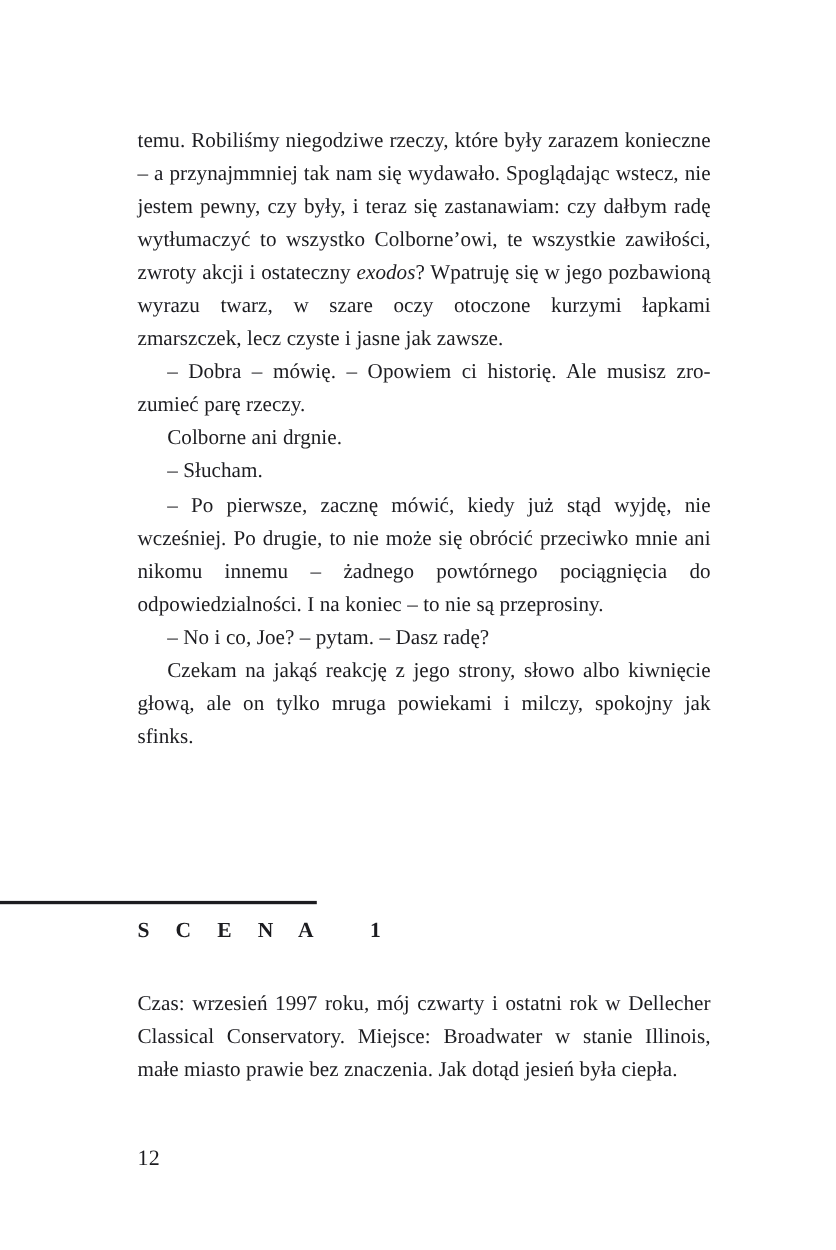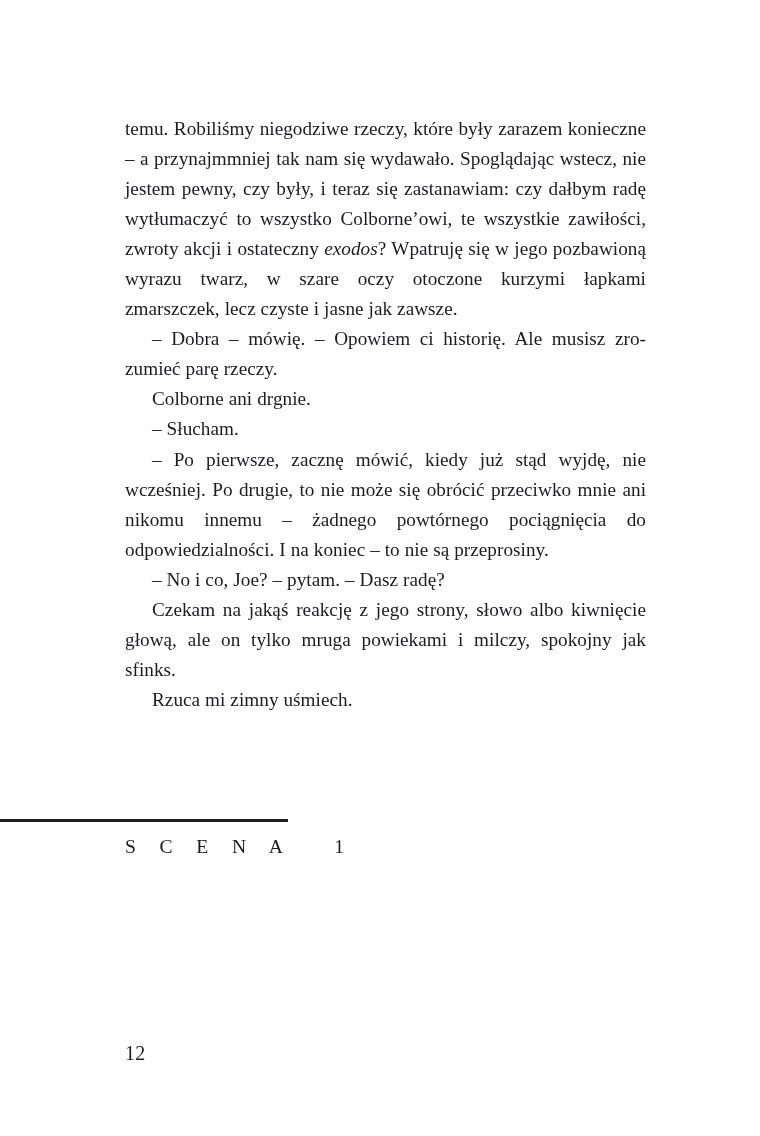--- a/index.html
+++ b/index.html
@@ -72,21 +72,21 @@
     background: #1c1c20;
   }
 
   .scene-heading {
     position: absolute;
     left: 125px;
     top: 26px;
     margin: 0;
     font-size: 19.6px;
     line-height: 30px;
-    font-weight: normal;
+    font-weight: bold;
     letter-spacing: 9.4px;
     color: #1c1c20;
     white-space: pre;
   }
 
   
   .closing-column {
     position: absolute;
     left: 125px;
     top: 898px;
@@ -110,24 +110,26 @@
 <div class="page">
 
   <div class="text-column">
     <p class="para first">temu. Robiliśmy niegodziwe rzeczy, które były zarazem ko­nieczne – a przynajmmniej tak nam się wydawało. Spoglą­dając wstecz, nie jestem pewny, czy były, i teraz się zastanawiam: czy dałbym radę wytłumaczyć to wszystko Colborne’owi, te wszystkie zawiłości, zwroty akcji i ostateczny <em>exodos</em>? Wpa­truję się w jego pozbawioną wyrazu twarz, w szare oczy otoczone kurzymi łapkami zmarszczek, lecz czyste i jasne jak zawsze.</p>
     <p class="para indented">– Dobra – mówię. – Opowiem ci historię. Ale musisz zro­zumieć parę rzeczy.</p>
     <p class="para indented">Colborne ani drgnie.</p>
     <p class="para indented">– Słucham.</p>
     <p class="para indented">– Po pierwsze, zacznę mówić, kiedy już stąd wyjdę, nie wcześniej. Po drugie, to nie może się obrócić przeciwko mnie ani nikomu innemu – żadnego powtórnego pociągnięcia do odpowiedzialności. I na koniec – to nie są przeprosiny.</p>
     <p class="para indented">– No i co, Joe? – pytam. – Dasz radę?</p>
     <p class="para indented">Czekam na jakąś reakcję z jego strony, słowo albo kiwnięcie głową, ale on tylko mruga powiekami i milczy, spokojny jak sfinks.</p>
-    <p class="para indented">Rzuca mi zimny uśmiech.</p>
   </div>
 
   <div class="scene-block">
     <div class="scene-rule"></div>
     <h2 class="scene-heading">S C E N A   1</h2>
   </div>
 
+  <div class="closing-column">
+    <p class="para first">Czas: wrzesień 1997 roku, mój czwarty i ostatni rok w Del­lecher Classical Conservatory. Miejsce: Broadwater w stanie Illinois, małe miasto prawie bez znaczenia. Jak dotąd jesień była ciepła.</p>
+  </div>
 
   <div class="folio">12</div>
 
 </div>
 
 </body></html>

